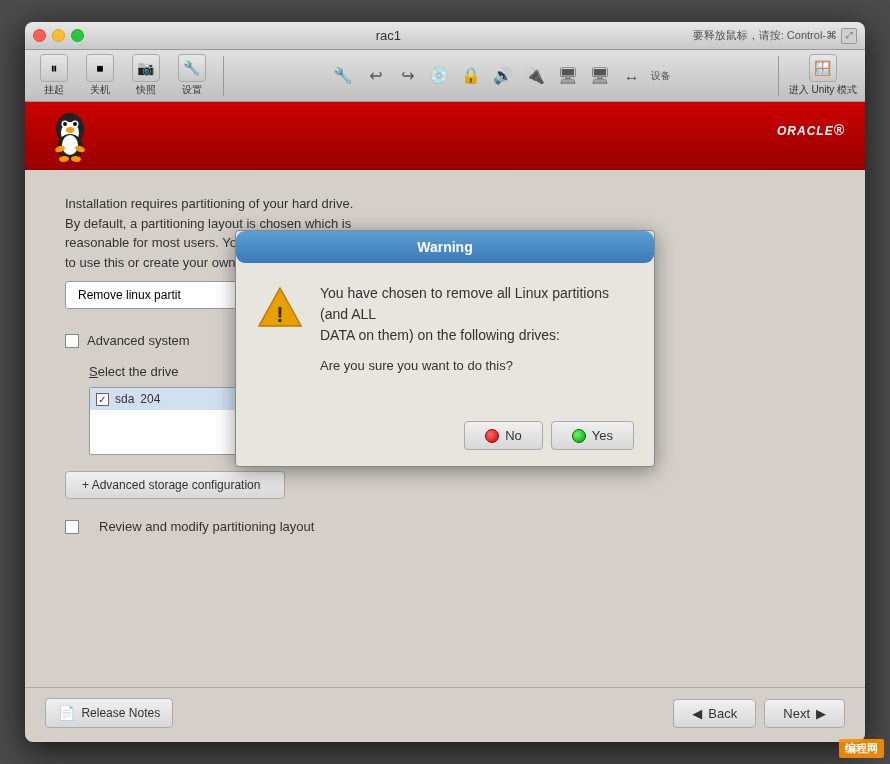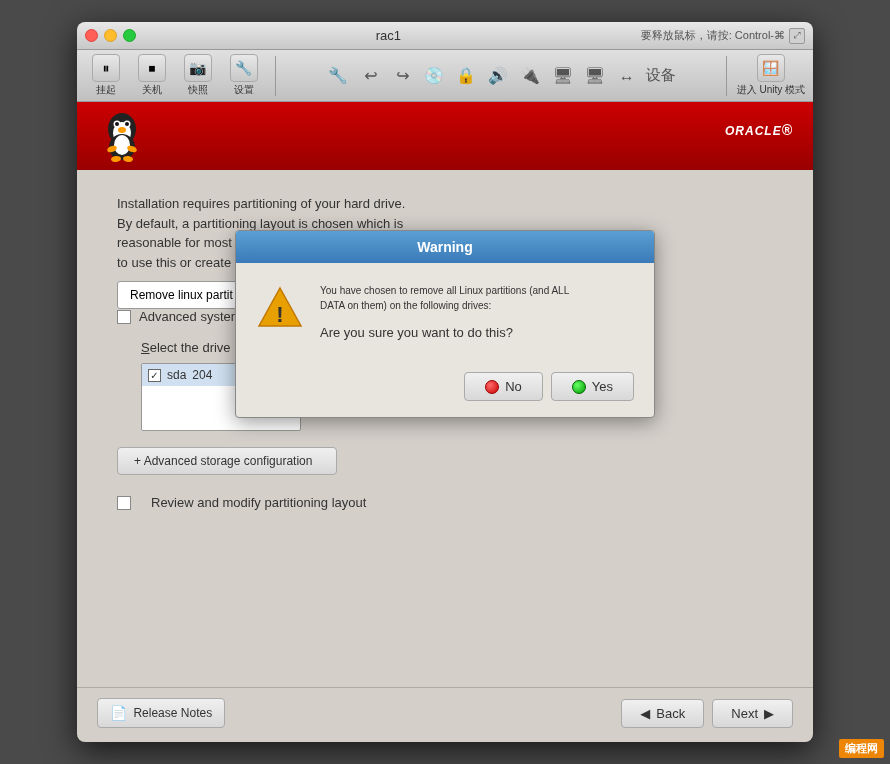--- a/index.html
+++ b/index.html
@@ -6,21 +6,21 @@
     body {
       width: 890px;
       height: 764px;
       background: #4a4a4a;
       font-family: 'Helvetica Neue', Arial, sans-serif;
       overflow: hidden;
     }
 
     
     .window {
-      width: 736px;
+      width: 840px;
       height: 720px;
       margin: 22px auto;
       border-radius: 8px;
       overflow: hidden;
       box-shadow: 0 8px 32px rgba(0,0,0,0.7);
       display: flex;
       flex-direction: column;
     }
 
     
@@ -179,21 +179,21 @@
       color: #333;
       line-height: 1.5;
       margin-bottom: 9px;
       max-width: 380px;
     }
 
     .partition-row {
       display: flex;
       align-items: center;
       gap: 8px;
-      margin-bottom: 0;
+      margin-bottom: 24px;
     }
     .partition-select {
       background: white;
       border: 1px solid #999;
       border-radius: 3px;
       padding: 4px 8px;
       font-size: 12px;
       width: 200px;
       height: 28px;
       cursor: pointer;
@@ -342,39 +342,40 @@
       box-shadow: 0 4px 20px rgba(0,0,0,0.4);
       overflow: hidden;
     }
     .dialog-titlebar {
       background: linear-gradient(180deg, #5a9fd4, #3a7ab8);
       padding: 8px 12px;
       font-size: 14px;
       font-weight: bold;
       color: white;
       text-align: center;
+      border-radius: 9px;
     }
     .dialog-body {
       padding: 20px 20px 16px 20px;
       display: flex;
       gap: 16px;
     }
     .dialog-icon {
       width: 48px;
       height: 48px;
       flex-shrink: 0;
       display: flex;
       align-items: center;
       justify-content: center;
     }
     .dialog-text {
       flex: 1;
     }
     .dialog-main-text {
-      font-size: 10px;
+      font-size: 14px;
       color: #333;
       margin-bottom: 12px;
       line-height: 1.5;
     }
     .dialog-drive-text {
       font-size: 13px;
       color: #333;
       margin-bottom: 12px;
       font-family: monospace;
     }
@@ -383,21 +384,21 @@
       width: 2px;
       height: 14px;
       background: #333;
       vertical-align: middle;
       animation: blink 1s step-end infinite;
     }
     @keyframes blink { 50% { opacity: 0; } }
     .dialog-question {
       font-size: 13px;
       color: #333;
-      margin-bottom: 16px;
+      margin-bottom: 32px;
     }
     .dialog-buttons {
       display: flex;
       justify-content: flex-end;
       gap: 8px;
       padding: 0 20px 16px 27px;
     }
     .dialog-btn {
       background: linear-gradient(180deg, #f0f0f0, #d8d8d8);
       border: 1px solid #aaa;
@@ -490,21 +491,21 @@
       <div class="device-icon">🔧</div>
       <div class="device-icon">↩</div>
       <div class="device-icon">↪</div>
       <div class="device-icon">💿</div>
       <div class="device-icon">🔒</div>
       <div class="device-icon">🔊</div>
       <div class="device-icon">🔌</div>
       <div class="device-icon">🖥</div>
       <div class="device-icon">🖥</div>
       <div class="device-icon">↔</div>
-      <span style="font-size:15px;color:#555;">设备</span>
+      <span style="font-size:10px;color:#555;">设备</span>
     </div>
 
     <div class="toolbar-separator"></div>
 
     <div class="toolbar-unity">
       <div class="toolbar-icon">🪟</div>
       <span class="toolbar-label">进入 Unity 模式</span>
     </div>
   </div>
 

